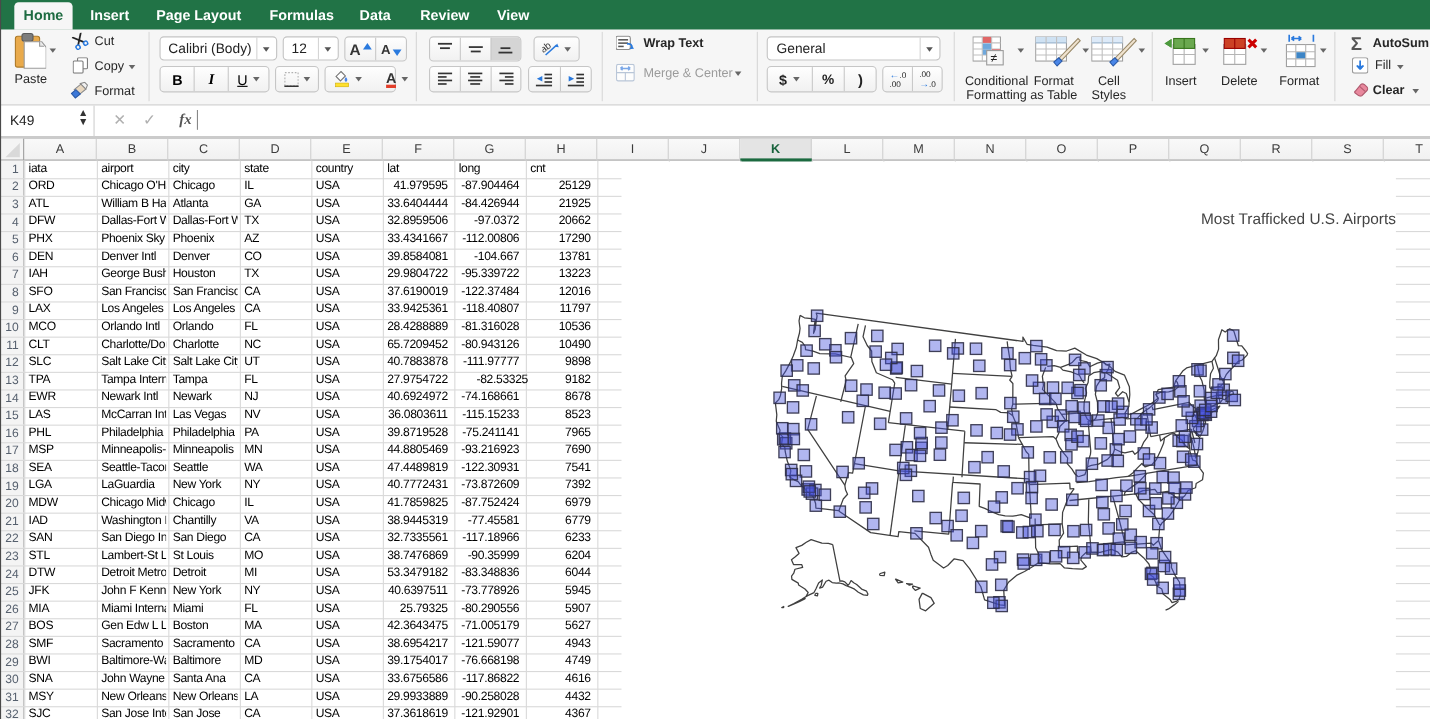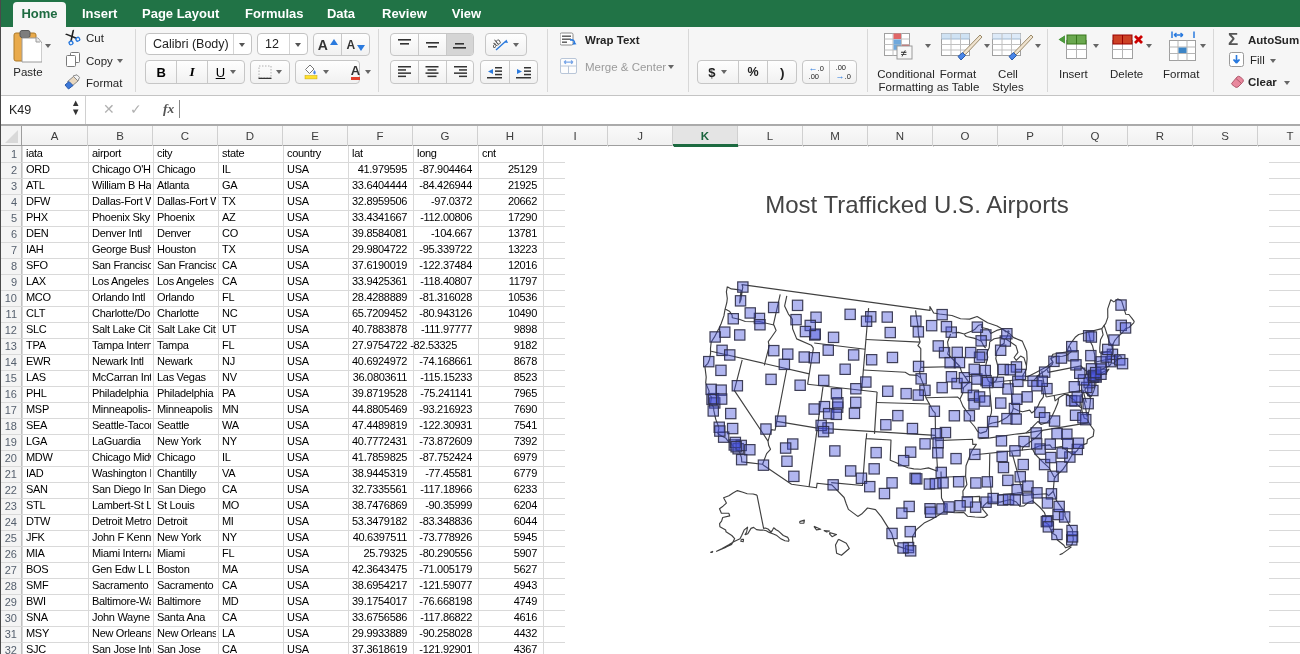--- a/index.html
+++ b/index.html
@@ -44,21 +44,21 @@
 .cornerbox { position:absolute; left:0; top:1px; width:22px; height:20px; background:#f4f4f4; border-right:1px solid #9e9e9e; border-bottom:1px solid #9e9e9e;}
 .tri { position:absolute; right:3px; bottom:2px; width:0; height:0; border-left:13px solid transparent; border-bottom:13px solid #d9d9d9; }
 .rowhdr { position:absolute; left:0; width:22px; height:16px; line-height:16px; background:#f4f4f4;
   border-right:1px solid #c0c0c0; font-size:11px; color:#56606e; text-align:right; padding-right:4px;}
 .vline { position:absolute; top:21px; width:1px; height:508px; background:#d9d9d9; }
 .hline { position:absolute; left:0; width:1300px; height:1px; background:#d9d9d9; }
 .cell { position:absolute; height:16px; line-height:15px; font-size:11px; letter-spacing:-0.3px; color:#000;
   overflow:hidden; white-space:nowrap; padding:0 0 0 4px; }
 .cell.r { text-align:right; padding:0 3px 0 0; margin-left:4px; }
 #chart { position:absolute; left:565px; top:147px; width:704px; height:507px; background:#fff; }
-#chart .t1 { position:absolute; left:0; top:44px; width:704px; text-align:center; font-size:24px; color:#444; }
+#chart .t1 { position:absolute; left:0; top:44px; width:704px; text-align:right; font-size:14px; color:#444; }
 #chart .t2 { position:absolute; left:0; top:66px; width:704px; text-align:center; font-size:18px; color:#444; }
 </style></head><body>
 <div style="position:absolute;left:0;top:0;width:1px;height:654px;background:#4a4a4a;z-index:50"></div>
 <div id="tabbar">
     <div class="tab active" style="left:13px;width:53px">Home</div>
     <div class="tab" style="left:82px;width:34px">Insert</div>
     <div class="tab" style="left:142px;width:77px">Page Layout</div>
     <div class="tab" style="left:245px;width:57px">Formulas</div>
     <div class="tab" style="left:326px;width:30px">Data</div>
     <div class="tab" style="left:382px;width:44px">Review</div>
@@ -238,20 +238,24 @@
       <div class="abs lbl" style="left:585px;top:34px;font-weight:bold">Wrap Text</div>
       <svg class="abs" style="left:560px;top:58px" width="18" height="17" viewBox="0 0 18 17">
 <rect x="0.5" y="0.5" width="16" height="15" rx="1.5" fill="#fdfdfd" stroke="#b9c6d8"></rect>
         <line x1="0.5" y1="8" x2="16.5" y2="8" stroke="#b9c6d8"></line>
         <line x1="8.5" y1="8" x2="8.5" y2="15.5" stroke="#b9c6d8"></line>
 <path d="M4 4.2 L13 4.2 M4 4.2 L6 2.6 M4 4.2 L6 5.8 M13 4.2 L11 2.6 M13 4.2 L11 5.8" stroke="#7aa7e8" stroke-width="1.3" fill="none"></path>
       </svg>
       <div class="abs lbl" style="left:585px;top:61px;color:#9b9b9b">Merge &amp; Center</div>
       <div class="abs arr" style="left:668px;top:65px"></div>
       <div class="abs vsep" style="left:688px;top:29px;height:63px"></div>
+      <div class="abs combo" style="left:697px;top:33px;width:158px;height:22px">
+        <span style="padding-left:8px">General</span>
+        <span class="carr"></span>
+      </div>
       <div class="abs btngrp" style="left:697px;top:60px;width:100px;height:24px">
 <div class="seg" style="width:40px">
           <span style="font-size:13px;font-weight:bold;color:#222">$</span>
           <span class="arr" style="margin-left:6px"></span>
         </div>
 <div class="seg" style="width:30px;border-left:1px solid #c9c9c9">
           <span style="font-size:12.5px;font-weight:bold;color:#222">%</span>
         </div>
 <div class="seg" style="width:29px;border-left:1px solid #c9c9c9">
           <span style="font-size:13.5px;font-weight:bold;color:#222">)</span>
@@ -574,21 +578,21 @@
     <div class="cell l" style="left:283px;top:197px;width:63px">USA</div>
     <div class="cell r" style="left:348px;top:197px;width:58px">40.7883878</div>
     <div class="cell r" style="left:413px;top:197px;width:58px">-111.97777</div>
     <div class="cell r" style="left:478px;top:197px;width:58px">9898</div>
     <div class="cell l" style="left:22px;top:213px;width:64px">TPA</div>
     <div class="cell l" style="left:88px;top:213px;width:63px">Tampa International</div>
     <div class="cell l" style="left:153px;top:213px;width:63px">Tampa</div>
     <div class="cell l" style="left:218px;top:213px;width:63px">FL</div>
     <div class="cell l" style="left:283px;top:213px;width:63px">USA</div>
     <div class="cell r" style="left:348px;top:213px;width:58px">27.9754722</div>
-    <div class="cell r" style="left:398px;top:213px;width:58px">-82.53325</div>
+    <div class="cell r" style="left:421px;top:213px;width:58px">-82.53325</div>
     <div class="cell r" style="left:478px;top:213px;width:58px">9182</div>
     <div class="cell l" style="left:22px;top:229px;width:64px">EWR</div>
     <div class="cell l" style="left:88px;top:229px;width:63px">Newark Intl</div>
     <div class="cell l" style="left:153px;top:229px;width:63px">Newark</div>
     <div class="cell l" style="left:218px;top:229px;width:63px">NJ</div>
     <div class="cell l" style="left:283px;top:229px;width:63px">USA</div>
     <div class="cell r" style="left:348px;top:229px;width:58px">40.6924972</div>
     <div class="cell r" style="left:413px;top:229px;width:58px">-74.168661</div>
     <div class="cell r" style="left:478px;top:229px;width:58px">8678</div>
     <div class="cell l" style="left:22px;top:245px;width:64px">LAS</div>

